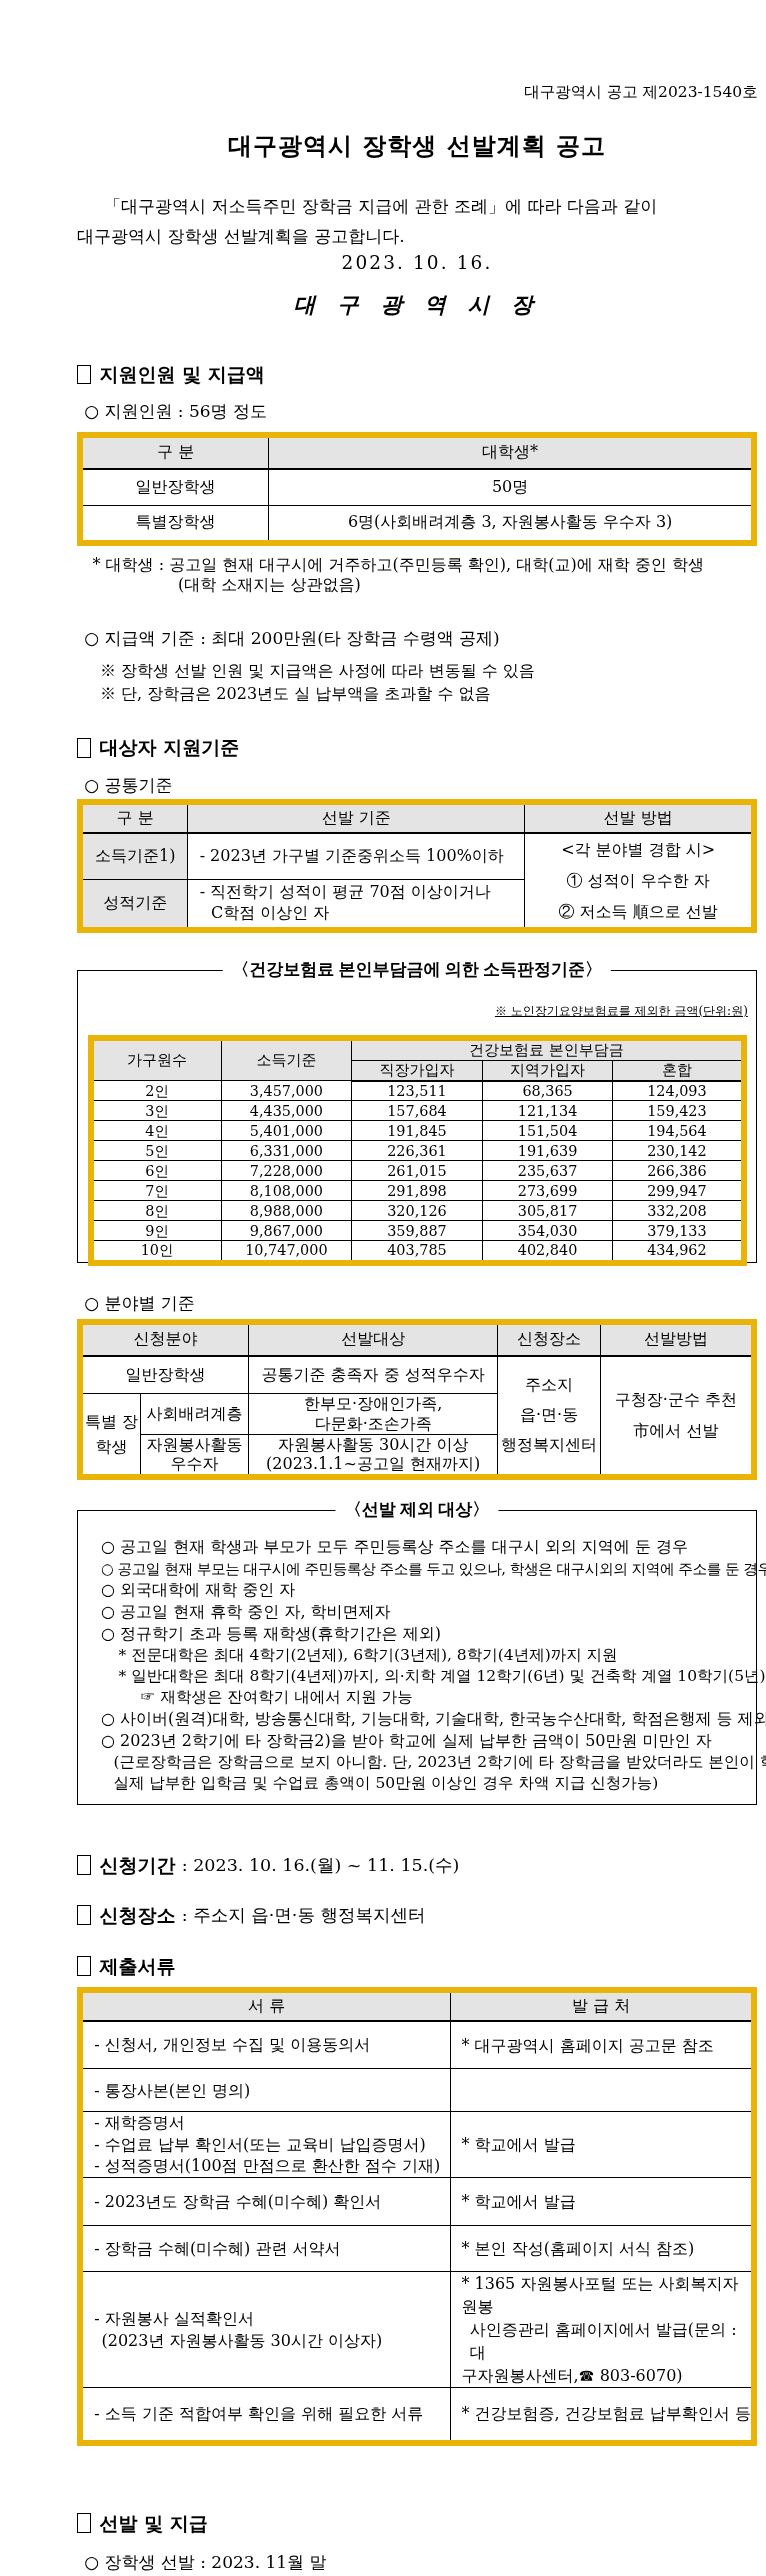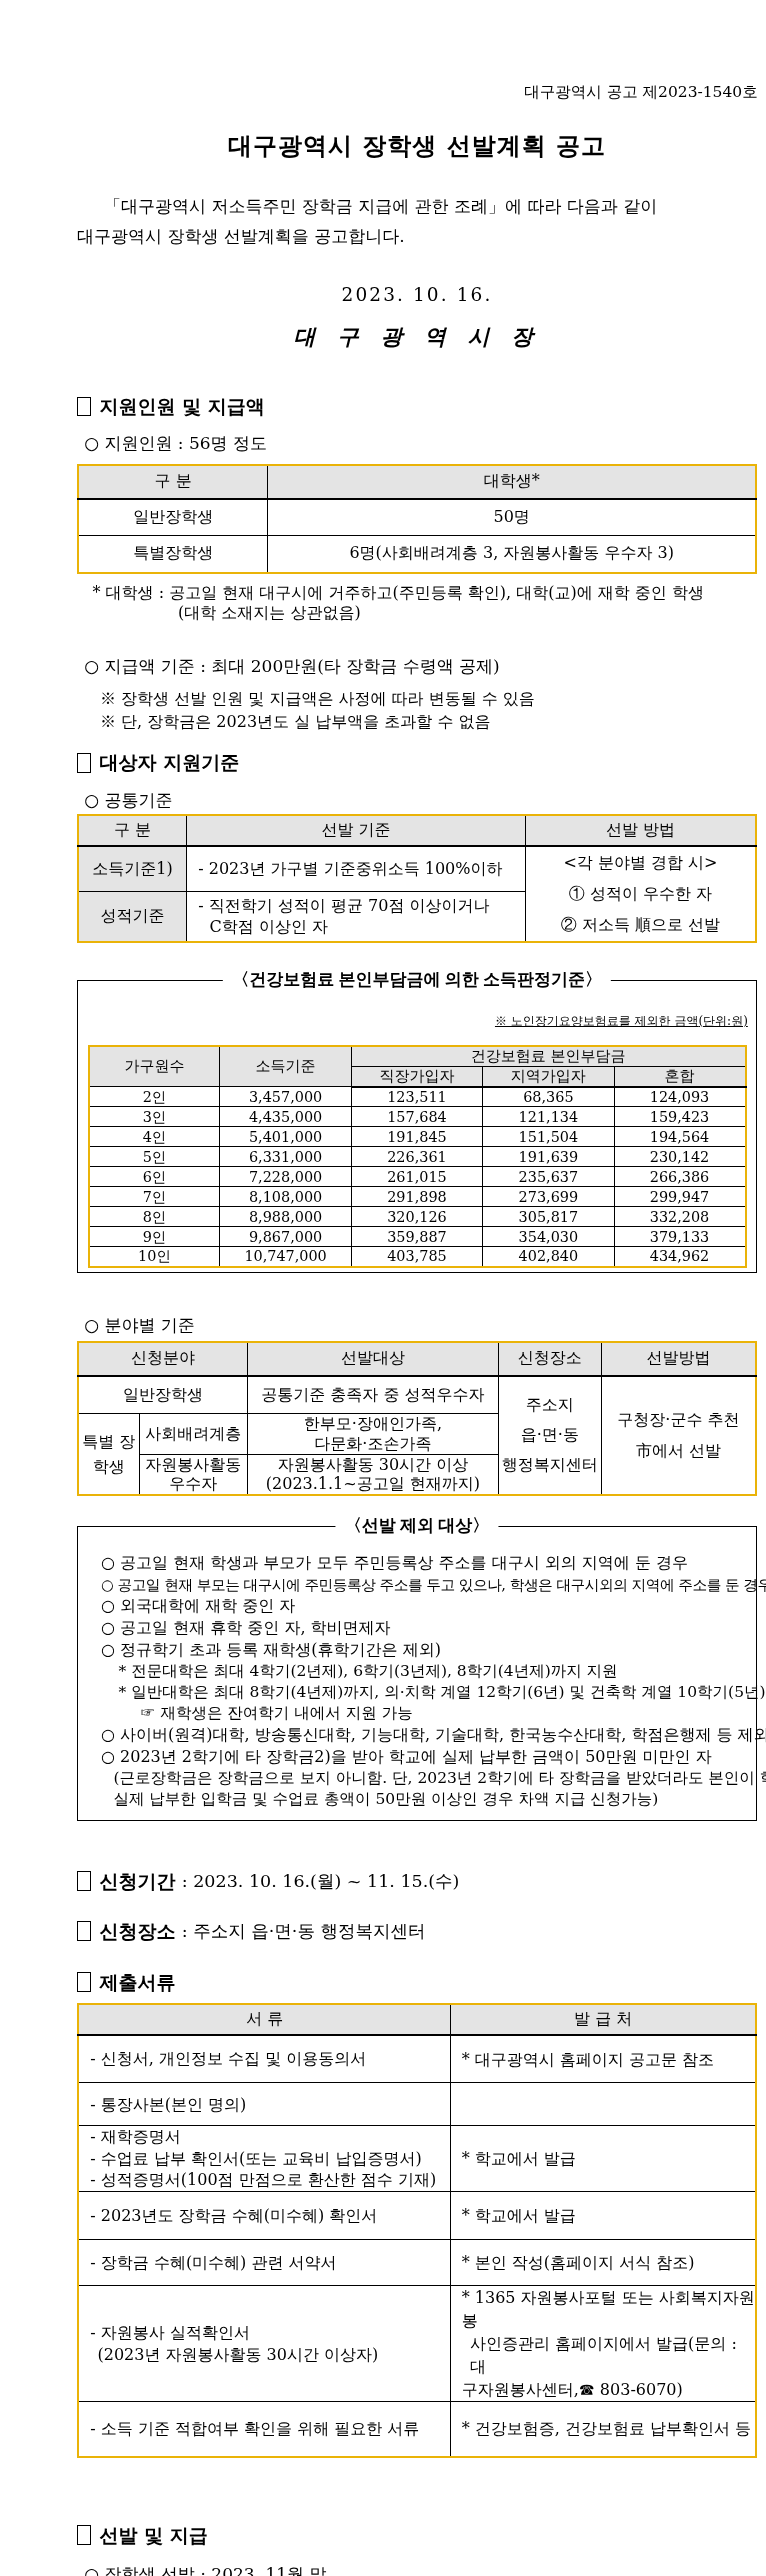--- a/index.html
+++ b/index.html
@@ -8,32 +8,32 @@
     background:#ffffff;color:#000000;
     font-family:"DejaVu Serif","Liberation Serif",serif;
   }
   .page{box-sizing:border-box;width:767px;padding:82px 9.3px 0 77px;}
   .w{width:680px;}
   .line{white-space:nowrap;}
   .notice{font-size:15.5px;line-height:20.6px;text-align:right;}
   .title{font-size:24px;font-weight:bold;line-height:32px;text-align:center;letter-spacing:1px;margin-top:27px;}
   .intro{margin-top:29px;font-size:17px;line-height:30px;}
   .intro .ind{padding-left:27px;}
-  .date{margin-top:32px;font-size:18.5px;line-height:23px;text-align:center;letter-spacing:2.1px;}
+  .date{font-size:18.5px;line-height:23px;text-align:center;letter-spacing:2.1px;}
   .signer{margin-top:16.5px;font-size:21.6px;font-weight:bold;line-height:29px;text-align:center;letter-spacing:7.2px;font-style:italic;}
   .h1{margin-top:42px;font-size:19px;line-height:27px;font-weight:bold;
       font-family:"DejaVu Sans","Liberation Sans",sans-serif;display:flex;align-items:center;}
   .sq{display:inline-block;width:12.4px;height:17.5px;border:1.5px solid #000;margin-right:8.2px;flex:0 0 auto;}
   .hval{font-family:"DejaVu Serif","Liberation Serif",serif;font-weight:normal;font-size:17.5px;margin-left:6.2px;white-space:nowrap;}
   .oitem{font-size:17px;line-height:24px;padding-left:7.2px;}
   .refnote{font-size:16px;line-height:23px;padding-left:23px;}
   .starnote{font-size:16px;line-height:20.6px;padding-left:15.5px;}
   .starnote2{font-size:16px;line-height:20.6px;padding-left:101px;}
 
-  table{border-collapse:collapse;table-layout:fixed;border:2px solid #eab308;}
+  table{border-collapse:collapse;table-layout:fixed;border:6px solid #eab308;}
   th,td{border:0.5px solid #000;padding:0;overflow:hidden;}
   thead th{background:#e4e4e4;font-weight:normal;border-bottom:2.1px double #000;}
   .t{width:680px;font-size:16px;}
   .t th{font-size:16px;}
   .t td{text-align:center;}
 
   .t1{margin-top:8.2px;}
   .t1 thead tr{height:34px;}
   .t1 tbody tr{height:37px;}
 
@@ -135,21 +135,21 @@
     <div class="starnote line">* 대학생 : 공고일 현재 대구시에 거주하고(주민등록 확인), 대학(교)에 재학 중인 학생</div>
     <div class="starnote2 line">(대학 소재지는 상관없음)</div>
   </div>
 
   <div class="oitem mt58 line">○ 지급액 기준 : 최대 200만원(타 장학금 수령액 공제)</div>
   <div class="mt18">
     <div class="refnote line">※ 장학생 선발 인원 및 지급액은 사정에 따라 변동될 수 있음</div>
     <div class="refnote line">※ 단, 장학금은 2023년도 실 납부액을 초과할 수 없음</div>
   </div>
 
-  <div class="h1 mt56" style="margin-top:16px">
+  <div class="h1 mt56" style="margin-top:29px">
     <span class="sq"></span>
     <span>대상자 지원기준</span>
   </div>
 
   <div class="oitem mt22 line">○ 공통기준</div>
 
   <table class="t t2">
     <colgroup>
         <col style="width:16%">
         <col style="width:50%">
@@ -269,21 +269,21 @@
             <td>10인</td>
             <td>10,747,000</td>
             <td>403,785</td>
             <td>402,840</td>
             <td>434,962</td>
           </tr>
       </tbody>
     </table>
   </div>
 
-  <div class="oitem mt46" style="margin-top:40px">○ 분야별 기준</div>
+  <div class="oitem mt46" style="margin-top:28px">○ 분야별 기준</div>
 
   <table class="t t3">
     <colgroup>
         <col style="width:9%">
         <col style="width:16%">
         <col style="width:37%">
         <col style="width:15.2%">
         <col style="width:22.8%">
       </colgroup>
     <thead>

